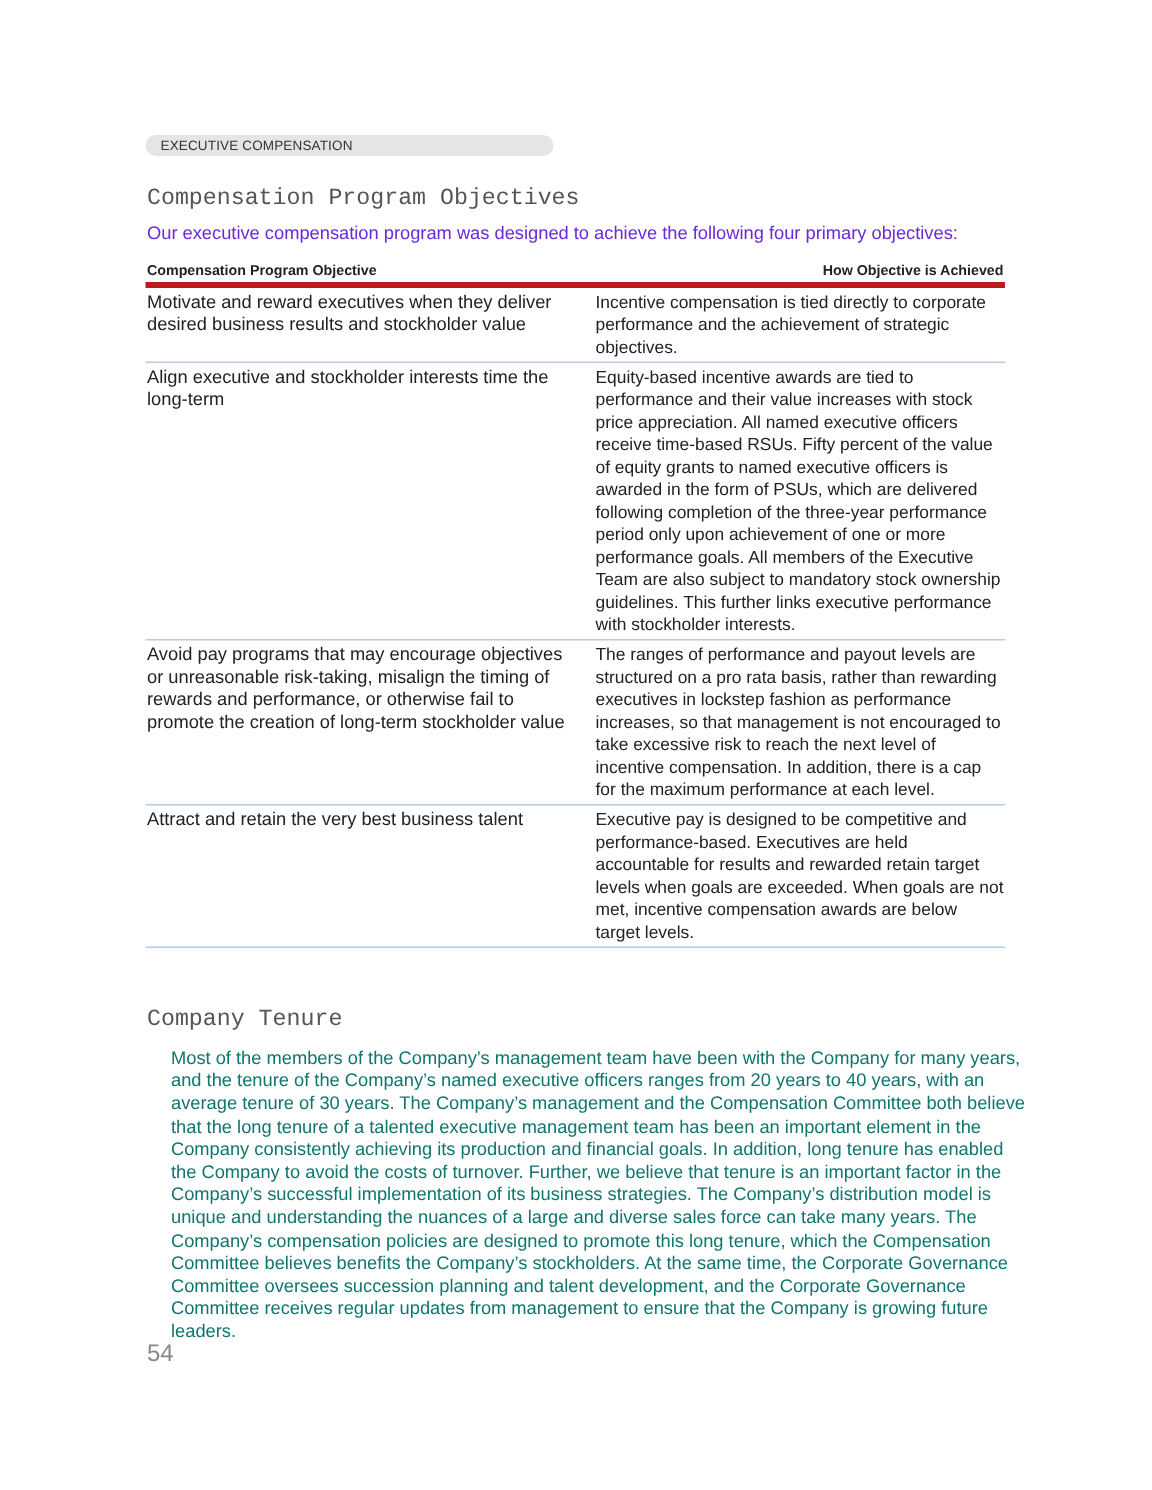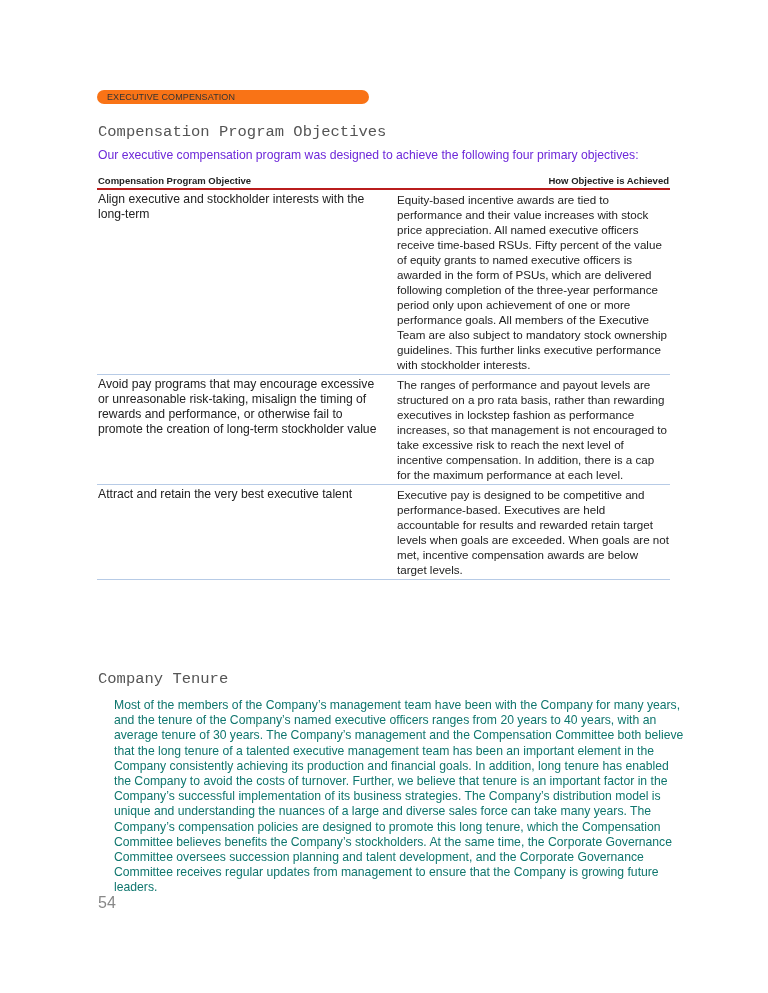--- a/index.html
+++ b/index.html
@@ -1,25 +1,25 @@
 <!DOCTYPE html>
 <html><head>
 <meta charset="utf-8">
 <style>
   html, body { margin:0; padding:0; background:#ffffff; }
   body { width:768px; height:993px; position:relative; overflow:hidden;
     font-family: "Liberation Sans", "DejaVu Sans", sans-serif; color:#222; }
   .banner { position:absolute; left:97px; top:90px; width:272px; height:14px;
-    background:#f97316; border-radius:7px; font-size:9px; line-height:14px;
+    background:#e5e5e5; border-radius:7px; font-size:9px; line-height:14px;
     padding-left:10px; box-sizing:border-box; color:#333; letter-spacing:0.1px; }
   .h2 { position:absolute; left:98px; font-size:15.5px; color:#555; font-weight:normal; margin:0;font-family:Liberation Mono, monospace; }
   .intro { position:absolute; left:98px; top:148px; font-size:12.2px; color:#6d28d9; }
   table { position:absolute; left:97px; top:173px; width:573px; border-collapse:collapse; }
   th { font-size:9.5px; font-weight:bold; text-align:left; padding:2px 1px 2px 1px;
-    border-bottom:2px solid #b91c1c; color:#222; }
+    border-bottom:4px solid #b91c1c; color:#222; }
   th.c2 { text-align:right; }
   td { vertical-align:top; font-size:12.2px; line-height:15px; padding:2px 1px 2px 1px;
     border-bottom:1px solid #b7cbe6; color:#222; }
   td.c1 { width:288px; padding-right:10px; }
   td.c2 { font-size:11.6px; }
   .para { position:absolute; left:98px; top:682px; width:574px; font-size:12.2px;
     line-height:15.2px; color:#0f766e; margin:16px; }
   .pageno { position:absolute; left:98px; top:894px; font-size:16px; color:#888; }
 </style>
 </head>
@@ -32,29 +32,33 @@
 
 <table>
   <thead>
     <tr>
       <th class="c1">Compensation Program Objective</th>
       <th class="c2">How Objective is Achieved</th>
     </tr>
   </thead>
   <tbody>
     <tr>
-      <td class="c1">Align executive and stockholder interests with the long-term</td>
+      <td class="c1">Motivate and reward executives when they deliver desired business results and stockholder value</td>
+      <td class="c2">Incentive compensation is tied directly to corporate performance and the achievement of strategic objectives.</td>
+    </tr>
+    <tr>
+      <td class="c1">Align executive and stockholder interests time the long-term</td>
       <td class="c2">Equity-based incentive awards are tied to performance and their value increases with stock price appreciation. All named executive officers receive time-based RSUs. Fifty percent of the value of equity grants to named executive officers is awarded in the form of PSUs, which are delivered following completion of the three-year performance period only upon achievement of one or more performance goals. All members of the Executive Team are also subject to mandatory stock ownership guidelines. This further links executive performance with stockholder interests.</td>
     </tr>
     <tr>
-      <td class="c1">Avoid pay programs that may encourage excessive or unreasonable risk-taking, misalign the timing of rewards and performance, or otherwise fail to promote the creation of long-term stockholder value</td>
+      <td class="c1">Avoid pay programs that may encourage objectives or unreasonable risk-taking, misalign the timing of rewards and performance, or otherwise fail to promote the creation of long-term stockholder value</td>
       <td class="c2">The ranges of performance and payout levels are structured on a pro rata basis, rather than rewarding executives in lockstep fashion as performance increases, so that management is not encouraged to take excessive risk to reach the next level of incentive compensation. In addition, there is a cap for the maximum performance at each level.</td>
     </tr>
     <tr>
-      <td class="c1">Attract and retain the very best executive talent</td>
+      <td class="c1">Attract and retain the very best business talent</td>
       <td class="c2">Executive pay is designed to be competitive and performance-based. Executives are held accountable for results and rewarded retain target levels when goals are exceeded. When goals are not met, incentive compensation awards are below target levels.</td>
     </tr>
   </tbody>
 </table>
 
 <h2 class="h2" style="top:670px;">Company Tenure</h2>
 <p class="para">Most of the members of the Company’s management team have been with the Company for many years, and the tenure of the Company’s named executive officers ranges from 20 years to 40 years, with an average tenure of 30 years. The Company’s management and the Compensation Committee both believe that the long tenure of a talented executive management team has been an important element in the Company consistently achieving its production and financial goals. In addition, long tenure has enabled the Company to avoid the costs of turnover. Further, we believe that tenure is an important factor in the Company’s successful implementation of its business strategies. The Company’s distribution model is unique and understanding the nuances of a large and diverse sales force can take many years. The Company’s compensation policies are designed to promote this long tenure, which the Compensation Committee believes benefits the Company’s stockholders. At the same time, the Corporate Governance Committee oversees succession planning and talent development, and the Corporate Governance Committee receives regular updates from management to ensure that the Company is growing future leaders.</p>
 
 <div class="pageno">54</div>
 

